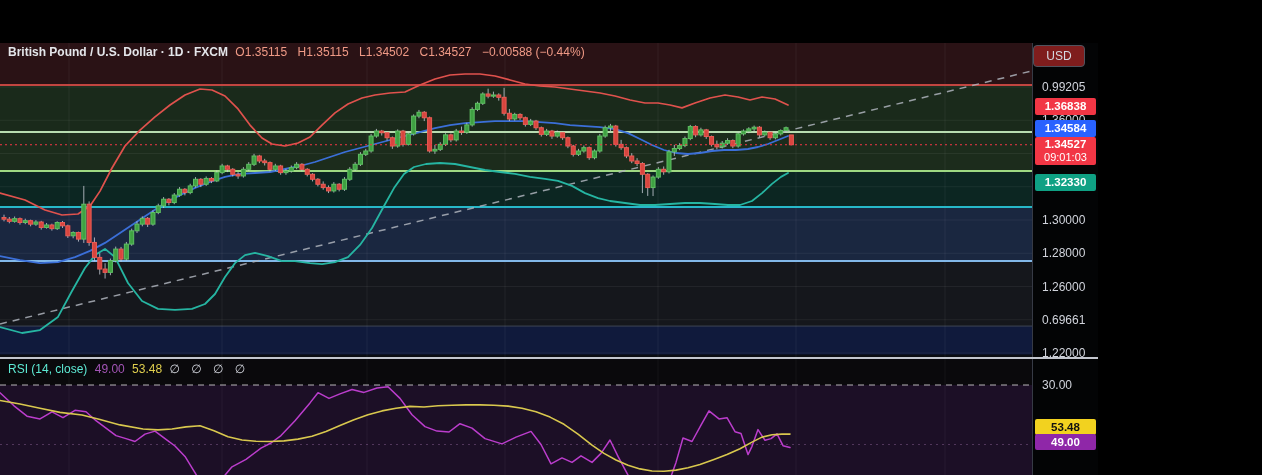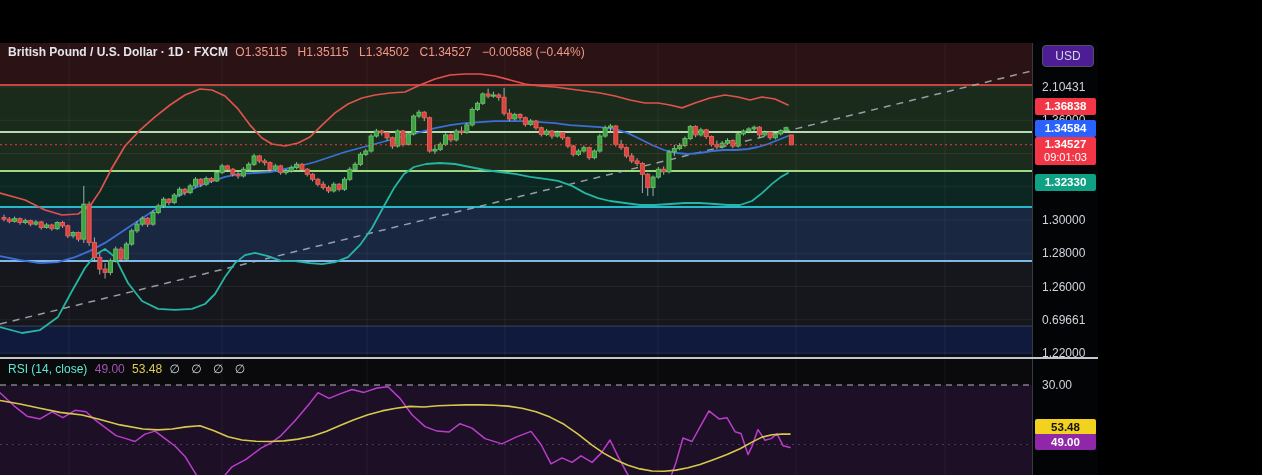--- a/index.html
+++ b/index.html
@@ -2,22 +2,22 @@
 <html><head>
 <meta charset="utf-8">
 <style>
   html,body{margin:0;padding:0;background:#000;}
   #app{position:relative;width:1098px;height:475px;overflow:hidden;background:#0b0d12;
        font-family:Liberation Sans, sans-serif;margin-top:43px;-webkit-font-smoothing:antialiased;}
   #chart-svg{position:absolute;left:0;top:0;}
   
   .axis{position:absolute;right:0;top:0;width:65px;height:475px;background:#030405;border-left:1px solid #363a45;}
   .axis-label{position:absolute;left:9px;font-size:12px;color:#d1d4dc;white-space:nowrap;}
-  .usd-btn{position:absolute;left:9px;top:2px;width:50px;height:20px;border:1px solid #50535e;border-radius:4px;
-           background:#4c1d95;color:#d5d8e0;font-size:12px;display:flex;align-items:center;justify-content:center;}
+  .usd-btn{position:absolute;left:0;top:2px;width:50px;height:20px;border:1px solid #50535e;border-radius:4px;
+           background:#7f1d1d;color:#d5d8e0;font-size:12px;display:flex;align-items:center;justify-content:center;}
   .badge{position:absolute;left:2px;right:2px;border-radius:2px;color:#fff;font-size:11.5px;font-weight:bold;
          display:flex;flex-direction:column;align-items:center;justify-content:center;line-height:13px;}
   
   .legend{position:absolute;left:8px;z-index:5;font-size:12px;white-space:nowrap;pointer-events:none;}
   .legend span{margin-right:4px;}
   .l-title{color:#e4e6ea;font-weight:600;}
   .l-ohlc-label{color:#f09a86;margin-right:0 !important;}
   .l-ohlc-val{color:#f09a86;margin-right:7px !important;}
   .l-change{color:#f09a86;}
   .bb-title{color:#b4b7c0;}
@@ -407,21 +407,21 @@
   </div>
 
   <div class="sep-line" style="top:314px;"></div>
   <div class="bottom-line" style="top:471px;"></div>
 
   <div class="axis">
     <div class="usd-btn">
       <span>USD</span>
     </div>
     <div id="axis-labels">
-        <div class="axis-label" style="top: 37px;">2.10431</div>
+        <div class="axis-label" style="top: 37px;">0.99205</div>
         <div class="axis-label" style="top: 70.25px;">1.36000</div>
         <div class="axis-label" style="top: 103.5px;">1.34000</div>
         <div class="axis-label" style="top: 136.75px;">1.32000</div>
         <div class="axis-label" style="top: 170px;">1.30000</div>
         <div class="axis-label" style="top: 203.25px;">1.28000</div>
         <div class="axis-label" style="top: 236.5px; text-align: center;">1.26000</div>
         <div class="axis-label" style="top: 269.75px;">0.69661</div>
         <div class="axis-label" style="top: 303px;">1.22000</div>
         <div class="axis-label" style="top: 335px;">30.00</div>
         <div class="axis-label" style="top: 454px;">30.00</div>

